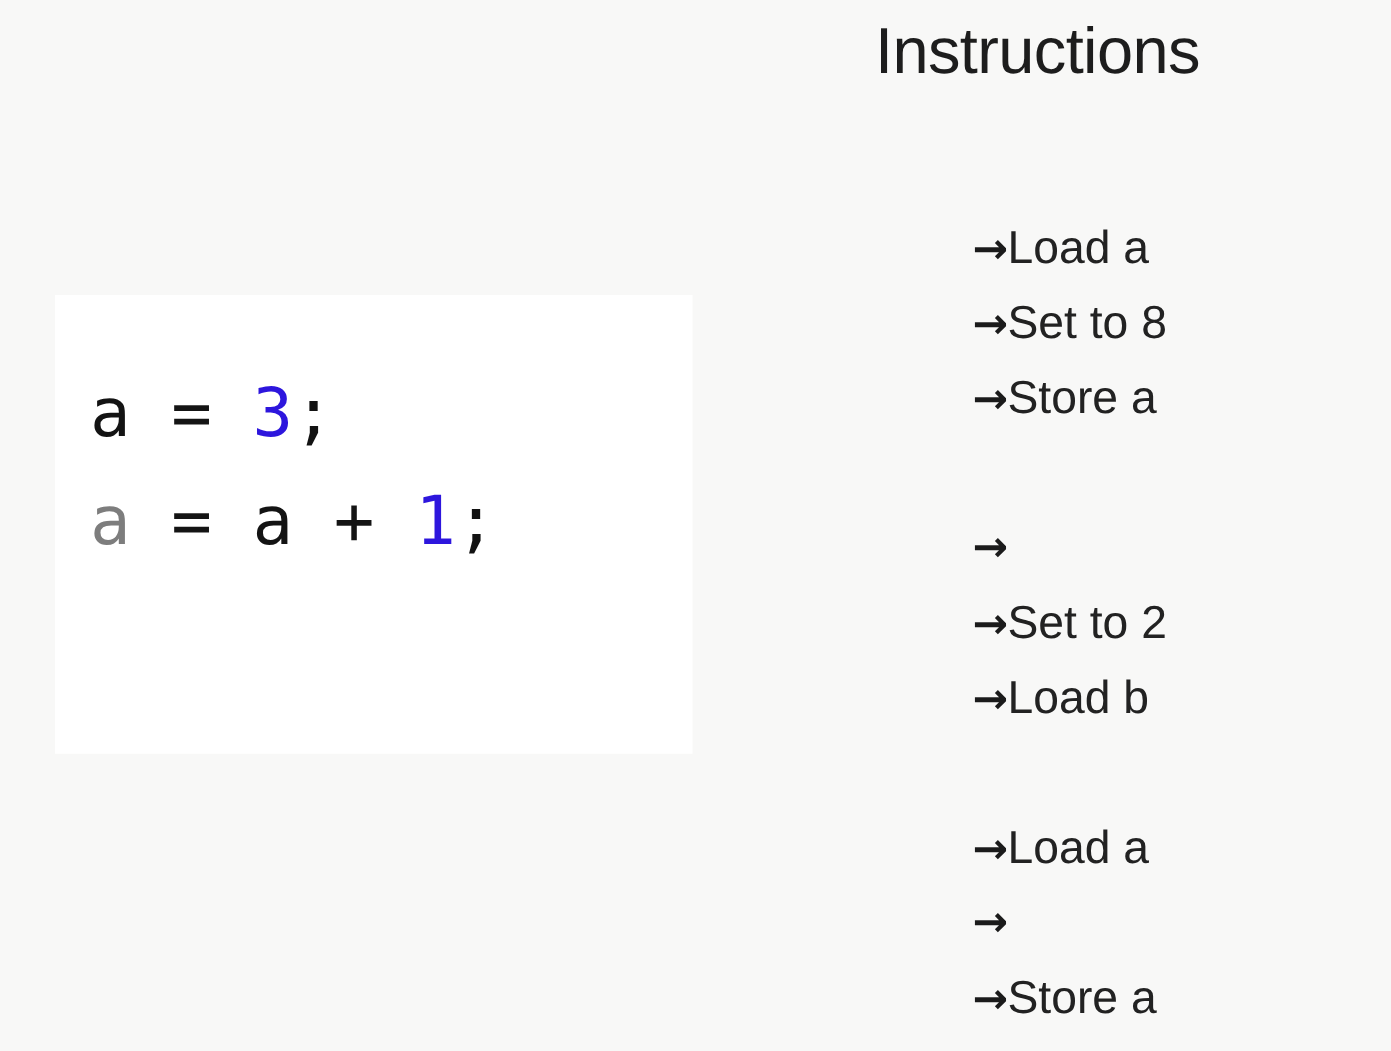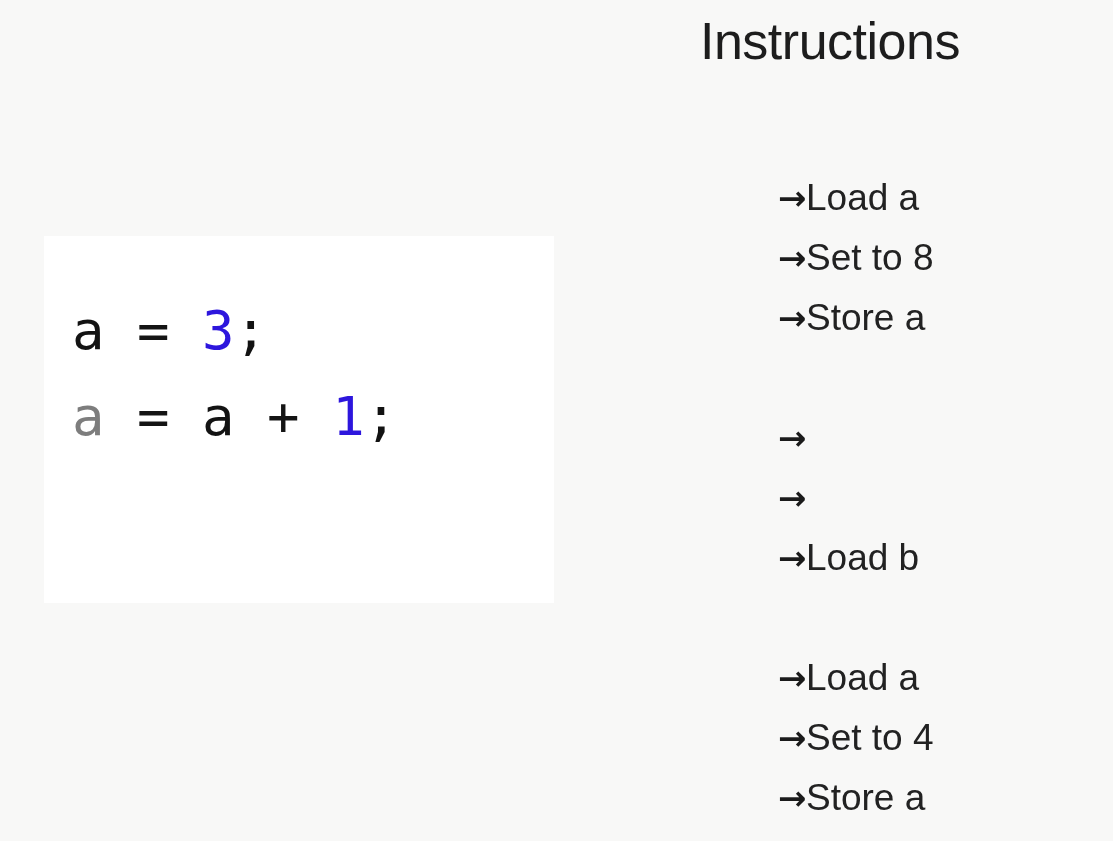--- a/index.html
+++ b/index.html
@@ -133,34 +133,34 @@
             <span class="instr-arrow">→</span>
             <span class="instr-label">Store a</span>
           </div>
         </div>
         <div class="instr-group">
           <div class="instr-row">
             <span class="instr-arrow">→</span>
           </div>
           <div class="instr-row">
             <span class="instr-arrow">→</span>
+            <span class="instr-label">Set to 2</span>
           </div>
           <div class="instr-row">
             <span class="instr-arrow">→</span>
             <span class="instr-label">Load b</span>
           </div>
         </div>
         <div class="instr-group">
           <div class="instr-row">
             <span class="instr-arrow">→</span>
             <span class="instr-label">Load a</span>
           </div>
           <div class="instr-row">
             <span class="instr-arrow">→</span>
-            <span class="instr-label">Set to 4</span>
           </div>
           <div class="instr-row">
             <span class="instr-arrow">→</span>
             <span class="instr-label">Store a</span>
           </div>
         </div>
       </div>
   </div>
 
 </div>

